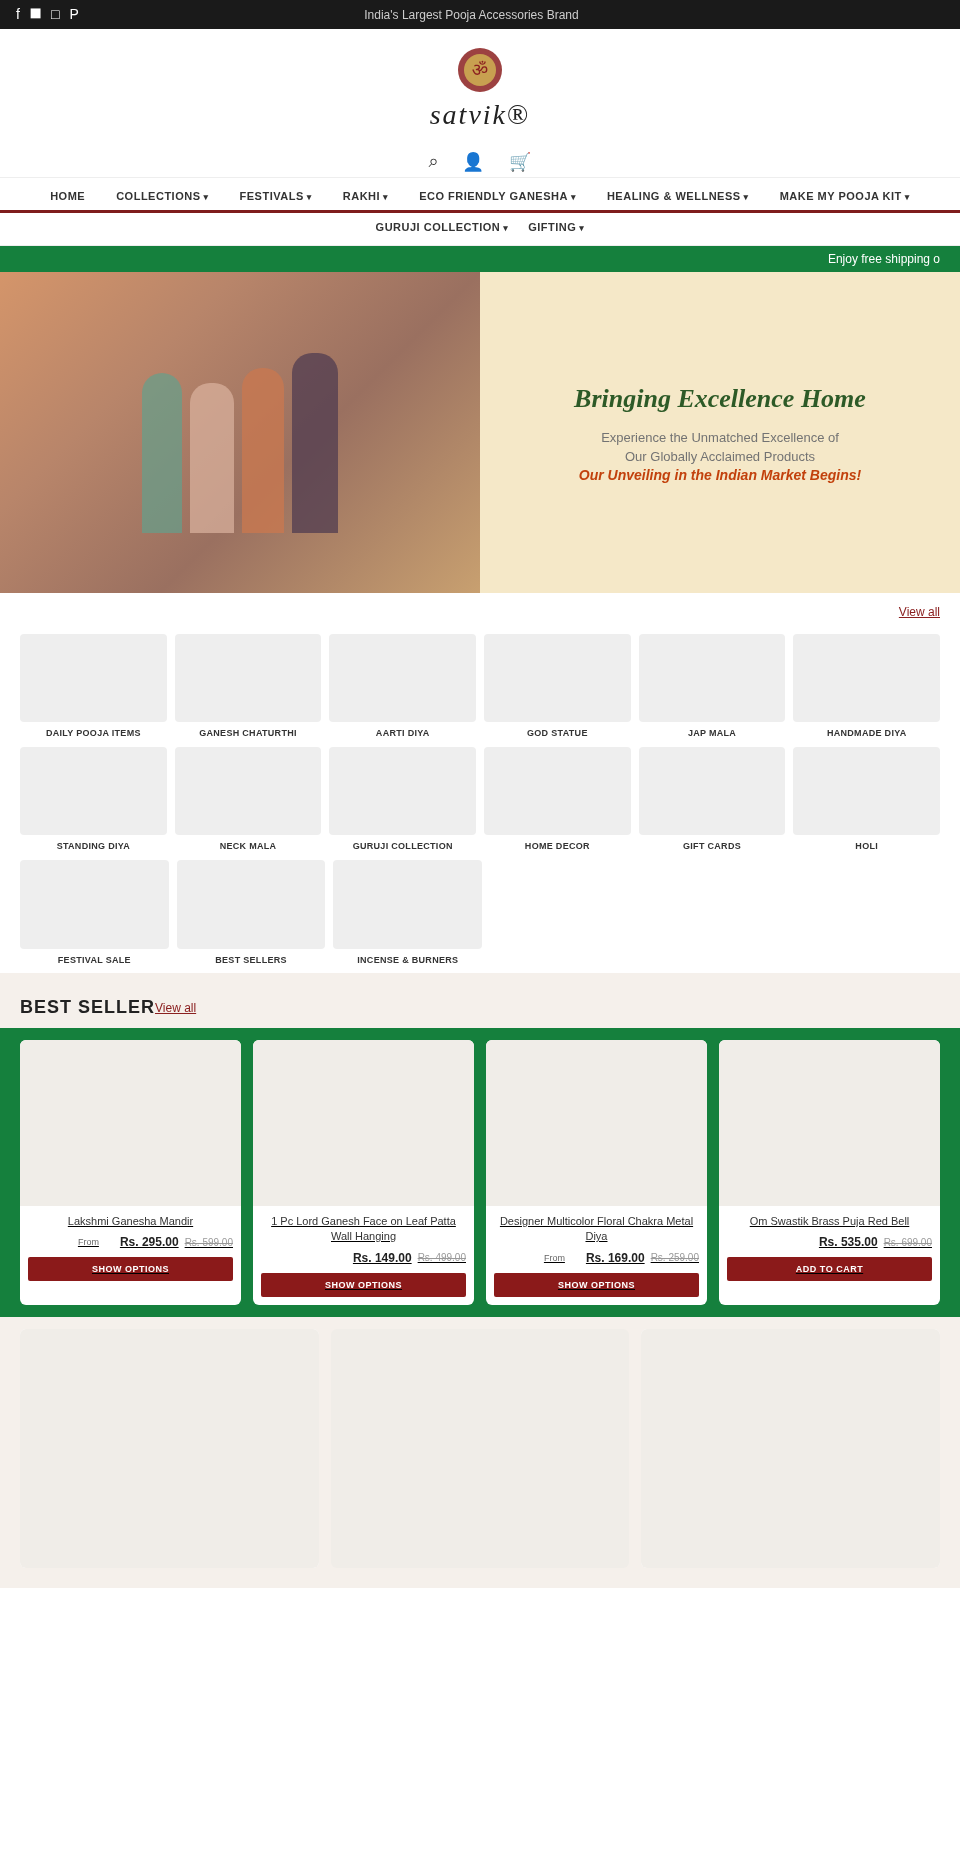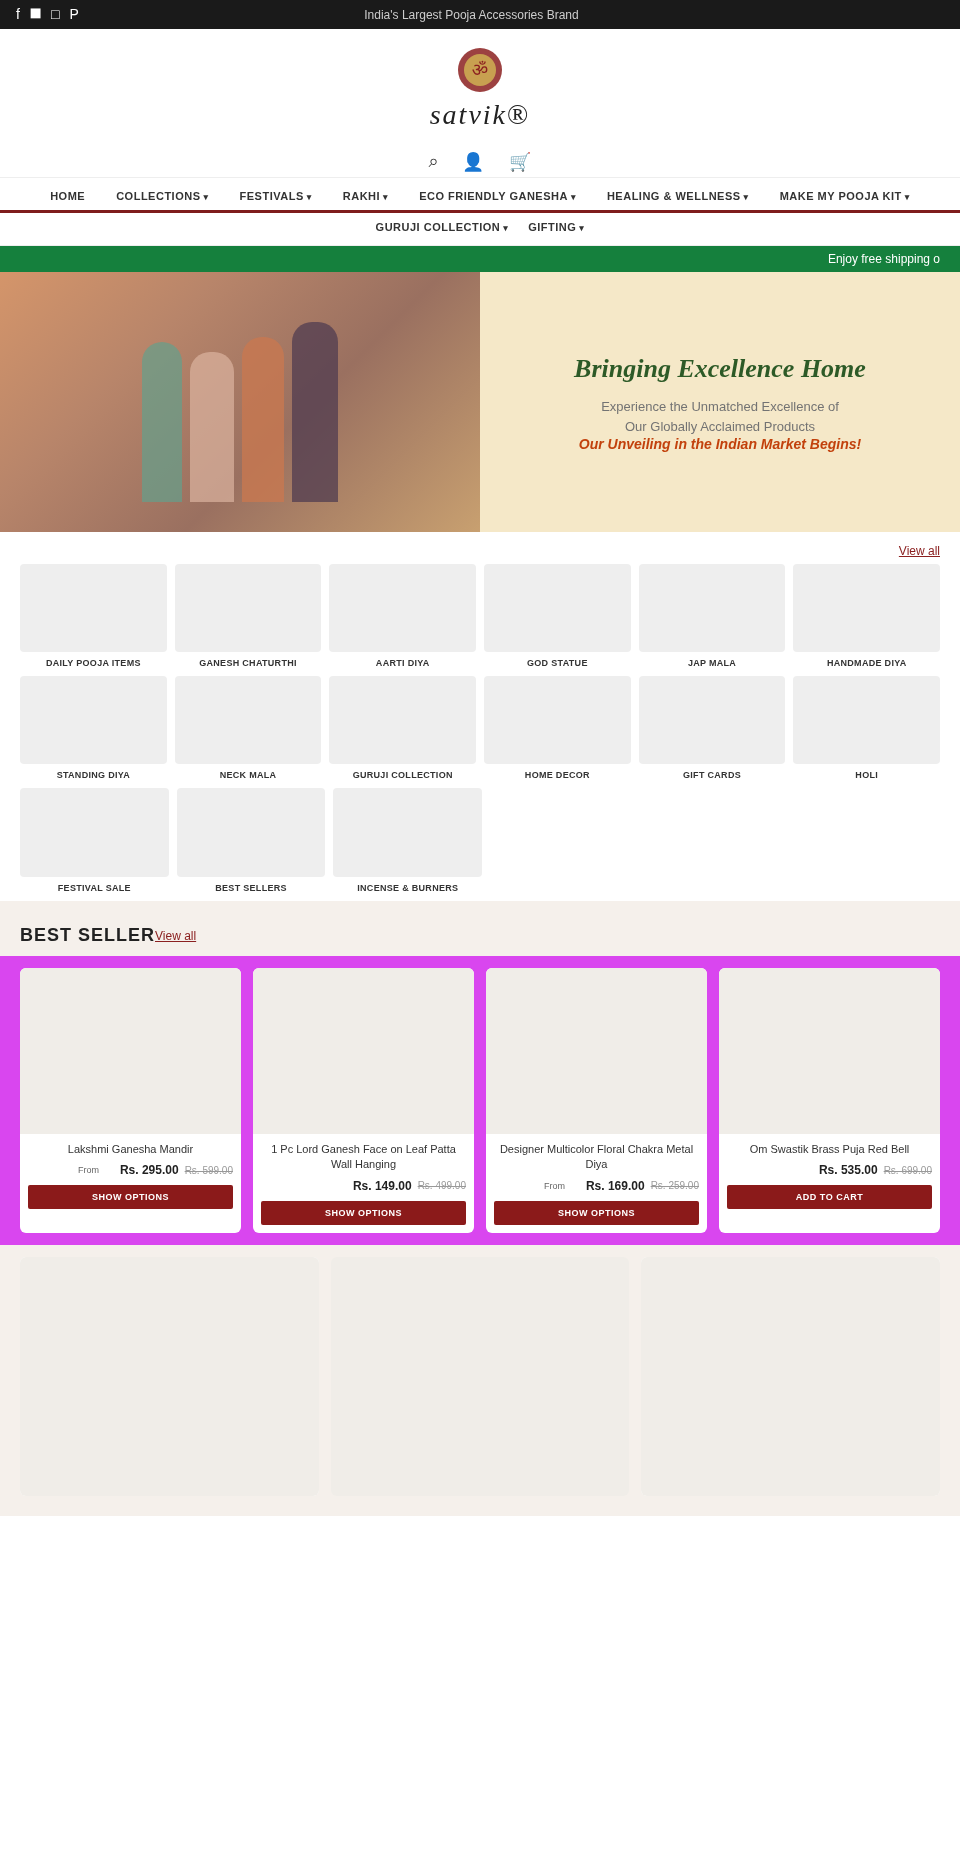--- a/index.html
+++ b/index.html
@@ -90,21 +90,21 @@
       background: #15803d;
       color: #fff;
       text-align: right;
       padding: 6px 20px;
       font-size: 12px;
     }
 
     
     .hero {
       display: flex;
-      height: 260px;
+      height: 321px;
       overflow: hidden;
     }
     .hero-image {
       width: 50%;
       background: #c8a87a;
       display: flex;
       align-items: center;
       justify-content: center;
       overflow: hidden;
       position: relative;
@@ -174,20 +174,21 @@
 
     
     .collections-section {
       padding: 0 20px;
     }
     .collections-row {
       display: flex;
       gap: 8px;
       margin-bottom: 8px;
       flex-wrap: nowrap;
+      margin-top: 9px;
     }
     .collection-item {
       flex: 1;
       display: flex;
       flex-direction: column;
       align-items: center;
       cursor: pointer;
     }
     .collection-thumb {
       width: 100%;
@@ -227,21 +228,22 @@
       text-decoration: underline;
       cursor: pointer;
     }
 
     
     .products-grid {
       display: grid;
       grid-template-columns: repeat(4, 1fr);
       gap: 12px;
       padding: 12px 20px;
-      background: #d946ef;
+      background: #15803d;
+      text-decoration: underline;
     }
     .product-card {
       background: #fff;
       border-radius: 6px;
       overflow: hidden;
       display: flex;
       flex-direction: column;
     }
     .product-image {
       width: 100%;

